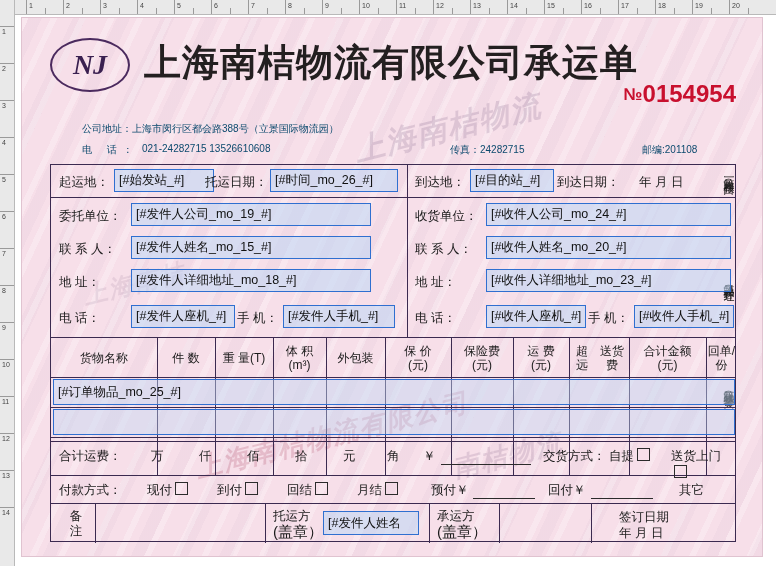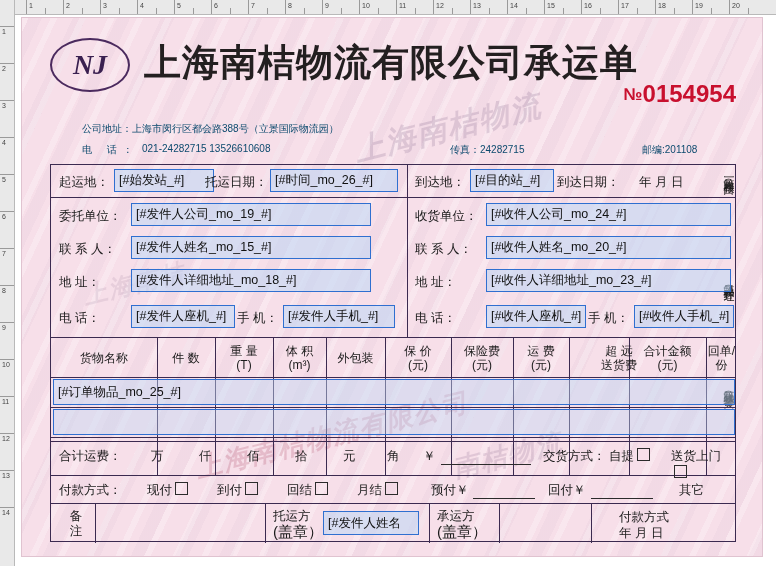--- a/index.html
+++ b/index.html
@@ -317,21 +317,21 @@
       <div class="cellborder" style="left:518px;top:172px;height:138px;"></div>
       <div class="cellborder" style="left:578px;top:172px;height:138px;"></div>
       <div class="cellborder" style="left:655px;top:172px;height:138px;"></div>
 
       <div class="th" style="left:0;top:174px;width:106px;height:38px;">
         <span>货物名称</span>
       </div>
       <div class="th" style="left:106px;top:174px;width:58px;height:38px;">
         <span>件 数</span>
       </div>
-      <div class="th" style="left:164px;top:174px;width:58px;height:38px;flex-direction:column;">
+      <div class="th" style="left:164px;top:174px;width:58px;height:38px;flex-direction:row;">
         <span>重 量</span>
           <span>(T)</span>
       </div>
       <div class="th" style="left:275px;top:174px;width:59px;height:38px;">
         <span>外包装</span>
       </div>
       <div class="th" style="left:222px;top:174px;width:53px;height:38px;flex-direction:column;">
         <span>体 积</span>
           <span>(m³)</span>
       </div>
@@ -340,21 +340,21 @@
           <span>(元)</span>
       </div>
       <div class="th" style="left:400px;top:174px;width:62px;height:38px;flex-direction:column;">
         <span>保险费</span>
           <span>(元)</span>
       </div>
       <div class="th" style="left:462px;top:174px;width:56px;height:38px;flex-direction:column;">
         <span>运 费</span>
           <span>(元)</span>
       </div>
-      <div class="th" style="left:538px;top:174px;width:60px;height:38px;flex-direction:column;">
+      <div class="th" style="left:518px;top:174px;width:60px;height:38px;flex-direction:row;">
         <span>超 远</span>
           <span>送货费</span>
       </div>
       <div class="th" style="left:578px;top:174px;width:77px;height:38px;flex-direction:column;">
         <span>合计金额</span>
           <span>(元)</span>
       </div>
       <div class="th" style="left:655px;top:174px;width:31px;height:38px;">
         <span>回单/份</span>
       </div>
@@ -419,19 +419,19 @@
         <div class="small">(盖章）</div>
       </div>
       <div class="fld" style="left:272px;top:346px;width:96px;height:24px;">[#发件人姓名</div>
 
       <div class="footcell" style="left:386px;top:344px;line-height:15px;">
         <div>承运方</div>
         <div class="small">(盖章）</div>
       </div>
 
       <div class="footcell" style="left:568px;top:344px;line-height:16px;">
-        <div>付款方式</div>
+        <div>签订日期</div>
         <div>年    月    日</div>
       </div>
 
     </div>
   </div>
 </div>
 
 </body></html>

